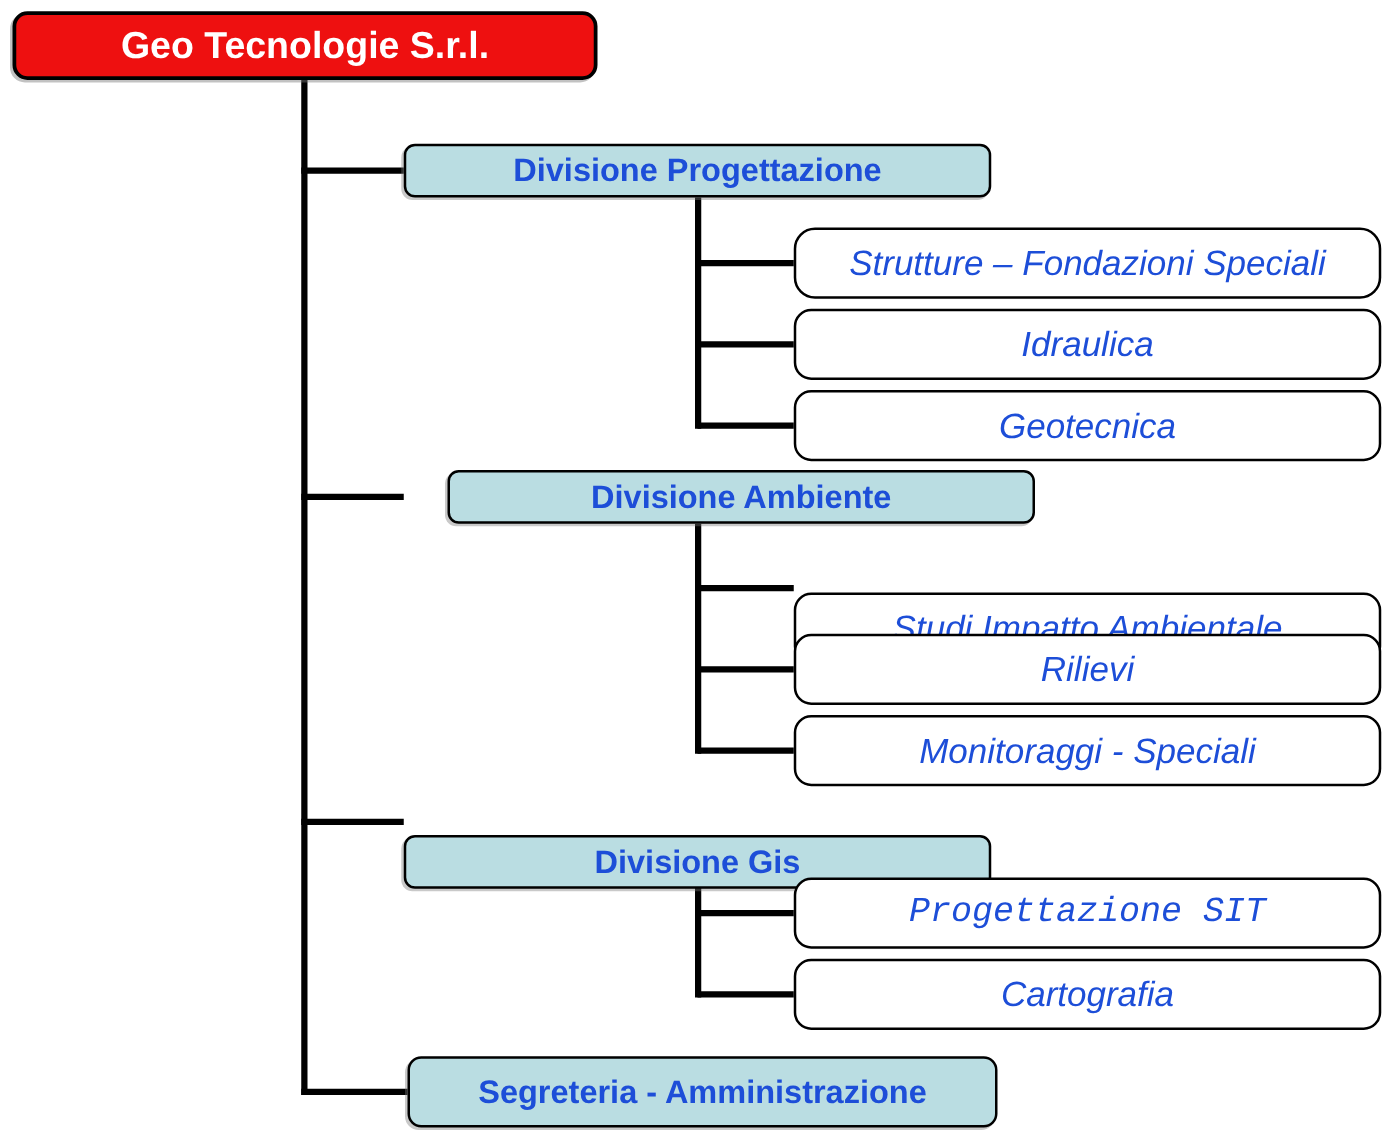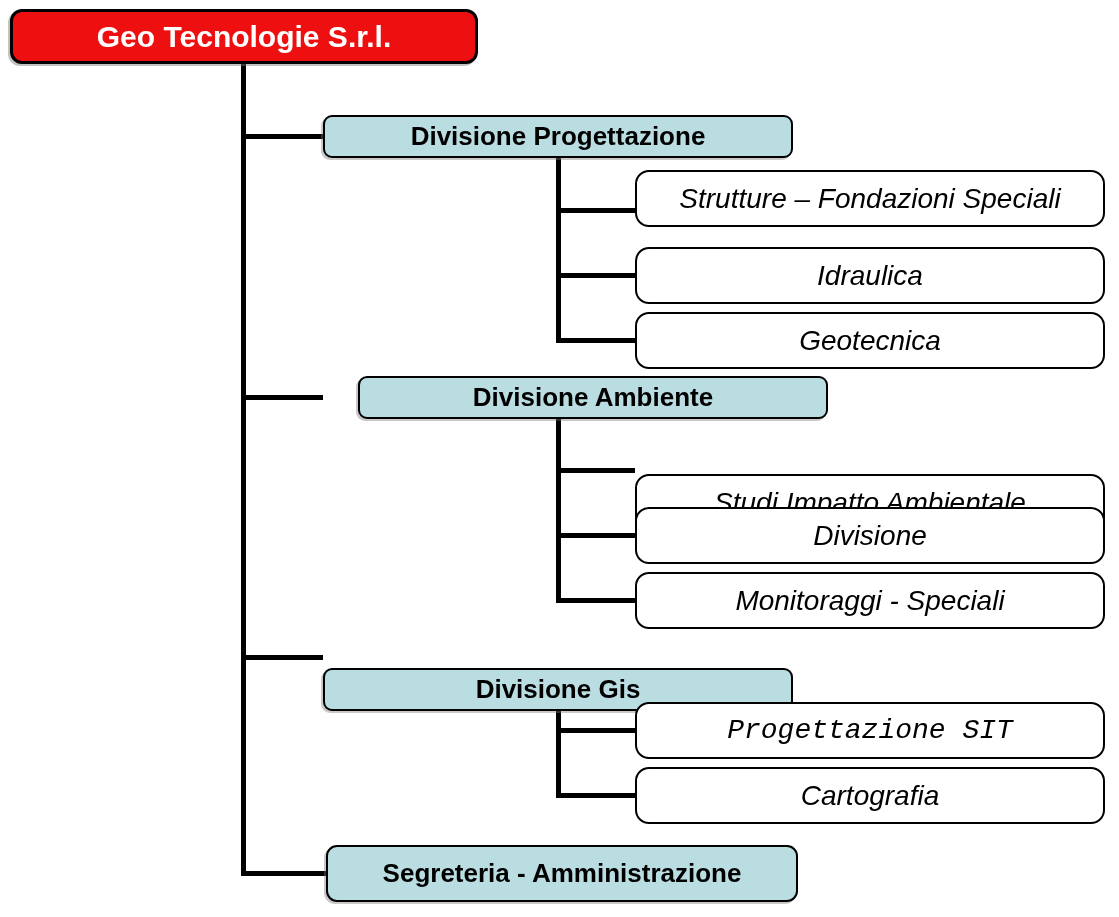--- a/index.html
+++ b/index.html
@@ -18,21 +18,21 @@
   }
   .node {
     position: absolute;
     display: flex;
     align-items: center;
     justify-content: center;
     text-align: center;
     box-sizing: border-box;
     border: 2px solid #000000;
     background: #ffffff;
-    color: #000000;
+    color: #1d4ed8;
     white-space: nowrap;
   }
   .node.root {
     left: 10px; top: 9px; width: 468px; height: 55px;
     background: #EE1010;
     border-width: 3px;
     border-radius: 12px;
     color: #ffffff;
     font-weight: bold;
     font-size: 30px;
@@ -55,21 +55,21 @@
     justify-content: center;
   }
   .node.leaf {
     left: 635px; width: 470px; height: 57px;
     background: #ffffff;
     border-radius: 14px;
     font-style: italic;
     font-weight: normal;
     font-size: 28px;
   }
-  .leaf.l1 { top: 170px; }
+  .leaf.l1 { top: 182px; border-radius: 17px; }
   .leaf.l2 { top: 247px; }
   .leaf.l3 { top: 312px; }
   .leaf.l4 { top: 442px; margin-top: 32px; }
   .leaf.l5 { top: 507px; }
   .leaf.l6 { top: 572px; }
   .leaf.l7 { top: 702px; font-family: Liberation Mono, monospace; }
   .leaf.l8 { top: 767px; }
   .line {
     position: absolute;
     background: #000000;
@@ -143,21 +143,21 @@
     <span>Idraulica</span>
   </div>
   <div class="node leaf l3">
     <span>Geotecnica</span>
   </div>
 
   <div class="node leaf l4">
     <span>Studi Impatto Ambientale</span>
   </div>
   <div class="node leaf l5">
-    <span>Divisione</span>
+    <span>Rilievi</span>
   </div>
   <div class="node leaf l6">
     <span>Monitoraggi - Speciali</span>
   </div>
 
   <div class="node leaf l7">
     <span>Progettazione SIT</span>
   </div>
   <div class="node leaf l8">
     <span>Cartografia</span>

